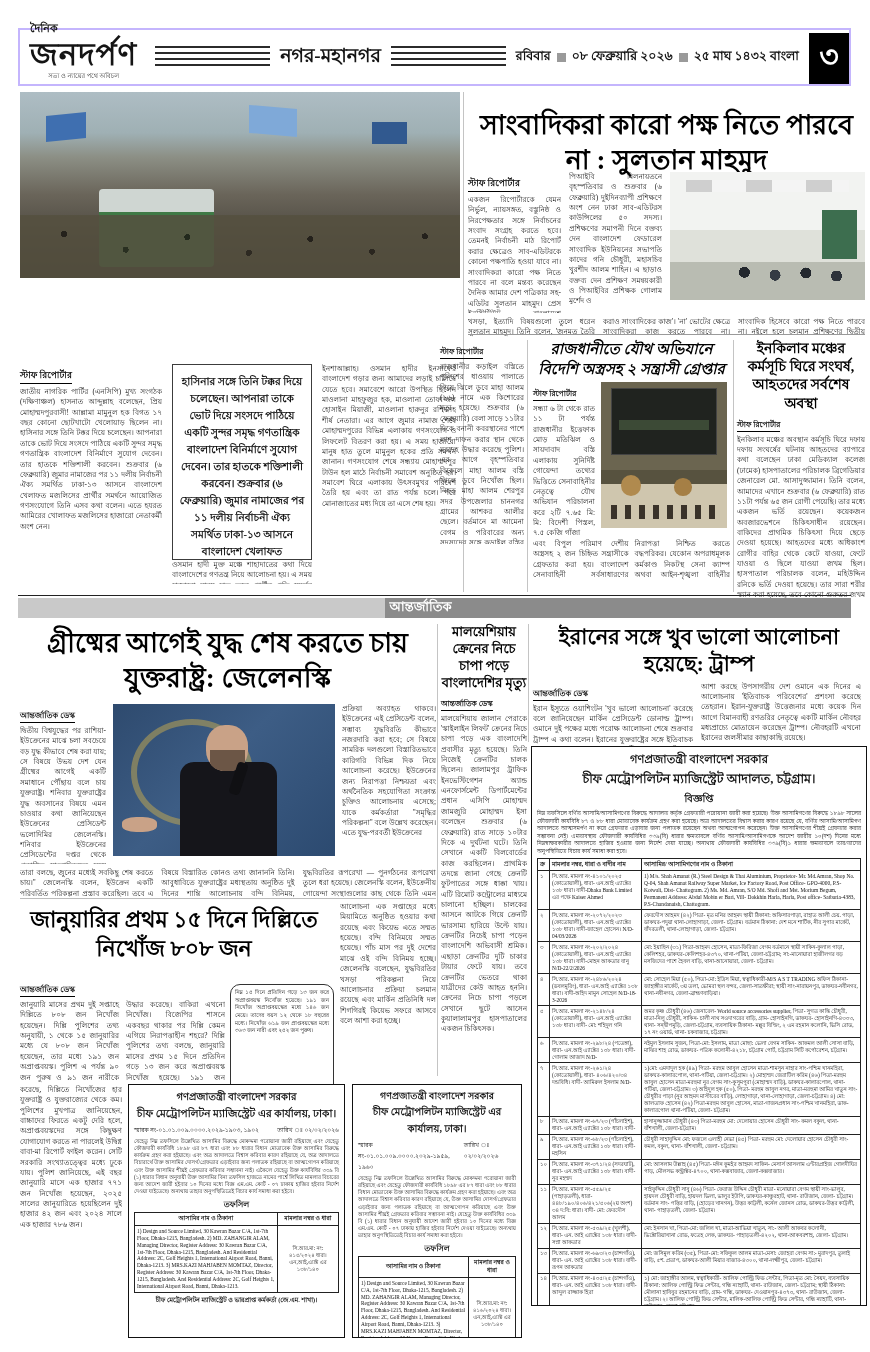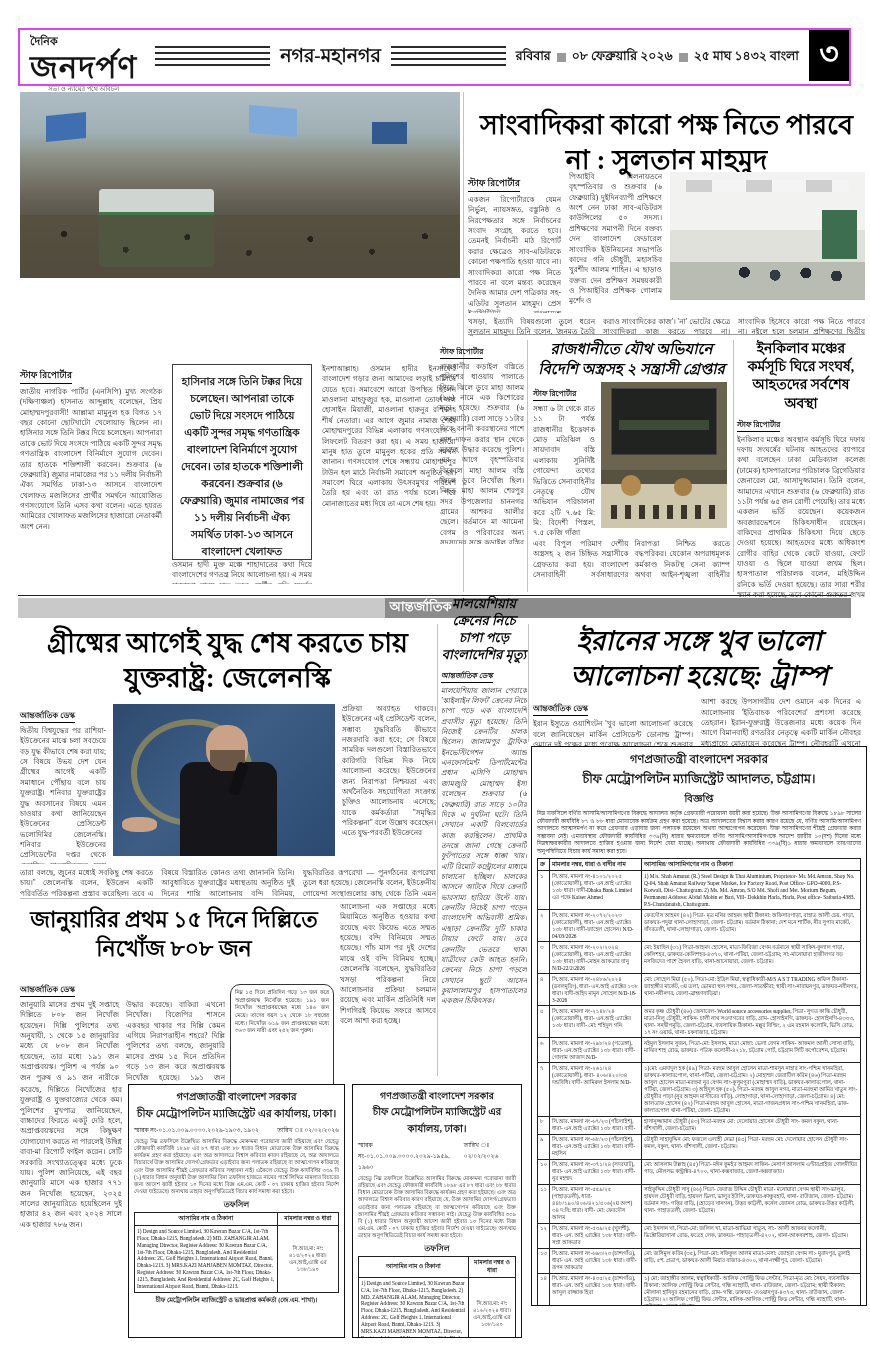--- a/index.html
+++ b/index.html
@@ -9,21 +9,21 @@
     font-family:"Liberation Serif", serif; color:#141414; overflow:hidden;
   }
   .abs { position:absolute; }
   .headline { font-weight:bold; text-align:center; color:#000; line-height:1.3; }
   .byline { font-size:9px; font-weight:bold; border-bottom:1px solid #000; display:inline-block; margin-bottom:3px; }
   .bodytext { font-size:7.3px; line-height:1.42; text-align:justify; overflow:hidden; }
   .vrule { background:#c4c4c4; width:1px; }
   .hrule { background:#9a9a9a; height:1px; }
 
   
-  .masthead { display:flex; align-items:flex-start; border:2px solid #d946ef; background:#fff; }
+  .masthead { display:flex; align-items:flex-end; border:2px solid #c4b5fd; background:#fff; }
   .mh-logo { padding:3px 8px 2px 10px; display:flex; flex-direction:column; justify-content:center; }
   .mh-daily { font-size:11px; font-weight:bold; }
   .mh-name { font-size:31px; font-weight:bold; letter-spacing:1px; line-height:1.02; }
   .mh-tag { font-size:6.5px; text-align:center; color:#333; }
   .mh-lines { flex:1; align-self:center; height:22px; margin:0 10px;
     background:repeating-linear-gradient(to bottom,#2b2b2b 0 1.6px,transparent 1.6px 6px); }
   .mh-section { align-self:center; font-size:19px; font-weight:bold; white-space:nowrap; }
   .mh-date { align-self:center; font-size:12.5px; font-weight:bold; white-space:nowrap; display:flex; align-items:center; gap:6px; }
   .sq { display:inline-block; width:9px; height:9px; background:#9a9a9a; }
   .mh-page { width:40px; background:#000; color:#fff; display:flex; align-items:center; justify-content:center; font-size:30px; font-weight:bold; margin-left:10px; }
@@ -208,29 +208,29 @@
         <div class="beard"></div>
         <div class="mic"></div>
         <div class="hand"></div>
       </div>
       <div class="bodytext" style="width:94px; height:156px;">প্রক্রিয়া অব্যাহত থাকবে। ইউক্রেনের এই প্রেসিডেন্ট বলেন, সম্ভাব্য যুদ্ধবিরতি কীভাবে নজরদারি করা হবে; সে বিষয়ে সামরিক দলগুলো বিস্তারিতভাবে কারিগরি বিভিন্ন দিক নিয়ে আলোচনা করেছে। ইউক্রেনের জন্য নিরাপত্তা নিশ্চয়তা এবং অর্থনৈতিক সহযোগিতা সংক্রান্ত চুক্তিও আলোচনায় এসেছে; যাকে কর্মকর্তারা ''সমৃদ্ধির পরিকল্পনা'' বলে উল্লেখ করেছেন। এতে যুদ্ধ-পরবর্তী ইউক্রেনের</div>
     </div>
     <div class="bodytext" style="margin-top:4px; height:32px; column-count:3; column-gap:8px;">তারা বলছে, জুনের মধ্যেই সবকিছু শেষ করতে চায়।'' জেলেনস্কি বলেন, ইউক্রেন একটি পরিবর্তিত পরিকল্পনা প্রস্তাব করেছিল। তবে এ বিষয়ে বিস্তারিত কোনও তথ্য জানাননি তিনি। আবুধাবিতে যুক্তরাষ্ট্রের মধ্যস্থতায় অনুষ্ঠিত দুই দিনের শান্তি আলোচনায় বন্দি বিনিময়, যুদ্ধবিরতির রূপরেখা — পুনর্গঠনের রূপরেখা তুলে ধরা হয়েছে। জেলেনস্কি বলেন, ইউক্রেনীয় গোয়েন্দা সংস্থাগুলোর কাছ থেকে তিনি এমন আলোচনার প্রতিবেদন পেয়েছেন; যেখানে রাশিয়ার বিশেষ দূত কিরিল দিমিত্রিয়েভ রাশিয়া ও যুক্তরাষ্ট্রের মধ্যে সর্বোচ্চ ১২ ডিসেম্বর সমঝোতা হওয়ার কথা বলেছেন।</div>
   </div>
 
   <div class="abs vrule" style="left:437px; top:624px; height:452px;"></div>
-  <div class="abs" style="left:441px; top:596px; width:86px; height:452px;font-style:italic;">
+  <div class="abs" style="left:441px; top:624px; width:86px; height:452px;">
     <div class="headline" style="font-size:13px;">মালয়েশিয়ায় ক্রেনের নিচে চাপা পড়ে বাংলাদেশির মৃত্যু</div>
     <span class="byline" style="font-size:7.5px;">আন্তর্জাতিক ডেস্ক</span>
     <div class="bodytext" style="height:368px;">মালয়েশিয়ায় জালান পেরাকে 'স্কাইলাইন লিফট' ক্রেনের নিচে চাপা পড়ে এক বাংলাদেশি প্রবাসীর মৃত্যু হয়েছে। তিনি নিজেই ক্রেনটির চালক ছিলেন। জালামপুর ট্রাফিক ইনভেস্টিগেশন অ্যান্ড এনফোর্সমেন্ট ডিপার্টমেন্টের প্রধান এসিপি মোহাম্মদ জামজুরি মোহাম্মদ ইসা বলেছেন শুক্রবার (৬ ফেব্রুয়ারি) রাত সাড়ে ১০টার দিকে এ দুর্ঘটনা ঘটে। তিনি সেখানে একটি বিলবোর্ডের কাজ করছিলেন। প্রাথমিক তদন্তে জানা গেছে ক্রেনটি ফুটপাতের সঙ্গে ধাক্কা খায়। এটি রিমোট কন্ট্রোলের মাধ্যমে চালানো হচ্ছিল। চালকের আসনে আটকে গিয়ে ক্রেনটি ভারসাম্য হারিয়ে উল্টে যায়। ক্রেনটির নিচেই চাপা পড়েন বাংলাদেশি অভিবাসী শ্রমিক। এছাড়া ক্রেনটির দুটি চাকার টায়ার ফেটে যায়। তবে ক্রেনটির ভেতরে থাকা যাত্রীদের কেউ আহত হননি। ক্রেনের নিচে চাপা পড়লে সেখানে ছুটে আসেন কুয়ালালামপুর হাসপাতালের একজন চিকিৎসক।</div>
   </div>
   <div class="abs vrule" style="left:528px; top:624px; height:118px;"></div>
 
   <div class="abs" style="left:533px; top:624px; width:332px; height:118px;">
-    <div class="headline" style="font-size:27px;font-style:italic;">ইরানের সঙ্গে খুব ভালো আলোচনা হয়েছে: ট্রাম্প</div>
+    <div class="headline" style="font-size:21px;">ইরানের সঙ্গে খুব ভালো আলোচনা হয়েছে: ট্রাম্প</div>
     <div style="display:flex; gap:8px; margin-top:3px;">
       <div style="width:160px;">
         <span class="byline" style="font-size:8px;">আন্তর্জাতিক ডেস্ক</span>
         <div class="bodytext" style="height:60px;">ইরান ইস্যুতে ওয়াশিংটন 'খুব ভালো আলোচনা' করেছে বলে জানিয়েছেন মার্কিন প্রেসিডেন্ট ডোনাল্ড ট্রাম্প। ওমানে দুই পক্ষের মধ্যে পরোক্ষ আলোচনা শেষে শুক্রবার ট্রাম্প এ কথা বলেন। ইরানের যুক্তরাষ্ট্রের সঙ্গে ইতিবাচক আলোচনা হয়েছে এবং দেশটির সঙ্গে ভবিষ্যতে সমঝোতার</div>
       </div>
       <div class="bodytext" style="width:160px; height:76px;">আশা করছে উপসাগরীয় দেশ ওমানে এক দিনের এ আলোচনায় 'ইতিবাচক পরিবেশের' প্রশংসা করেছে তেহরান। ইরান-যুক্তরাষ্ট্র উত্তেজনার মধ্যে কয়েক দিন আগে বিমানবাহী রণতরির নেতৃত্বে একটি মার্কিন নৌবহর মধ্যপ্রাচ্যে মোতায়েন করেছেন ট্রাম্প। নৌবহরটি এখনো ইরানের জলসীমার কাছাকাছি রয়েছে।</div>
     </div>
   </div>
 
   <div class="noticebox" style="left:531px; top:746px; width:336px; height:560px;">

